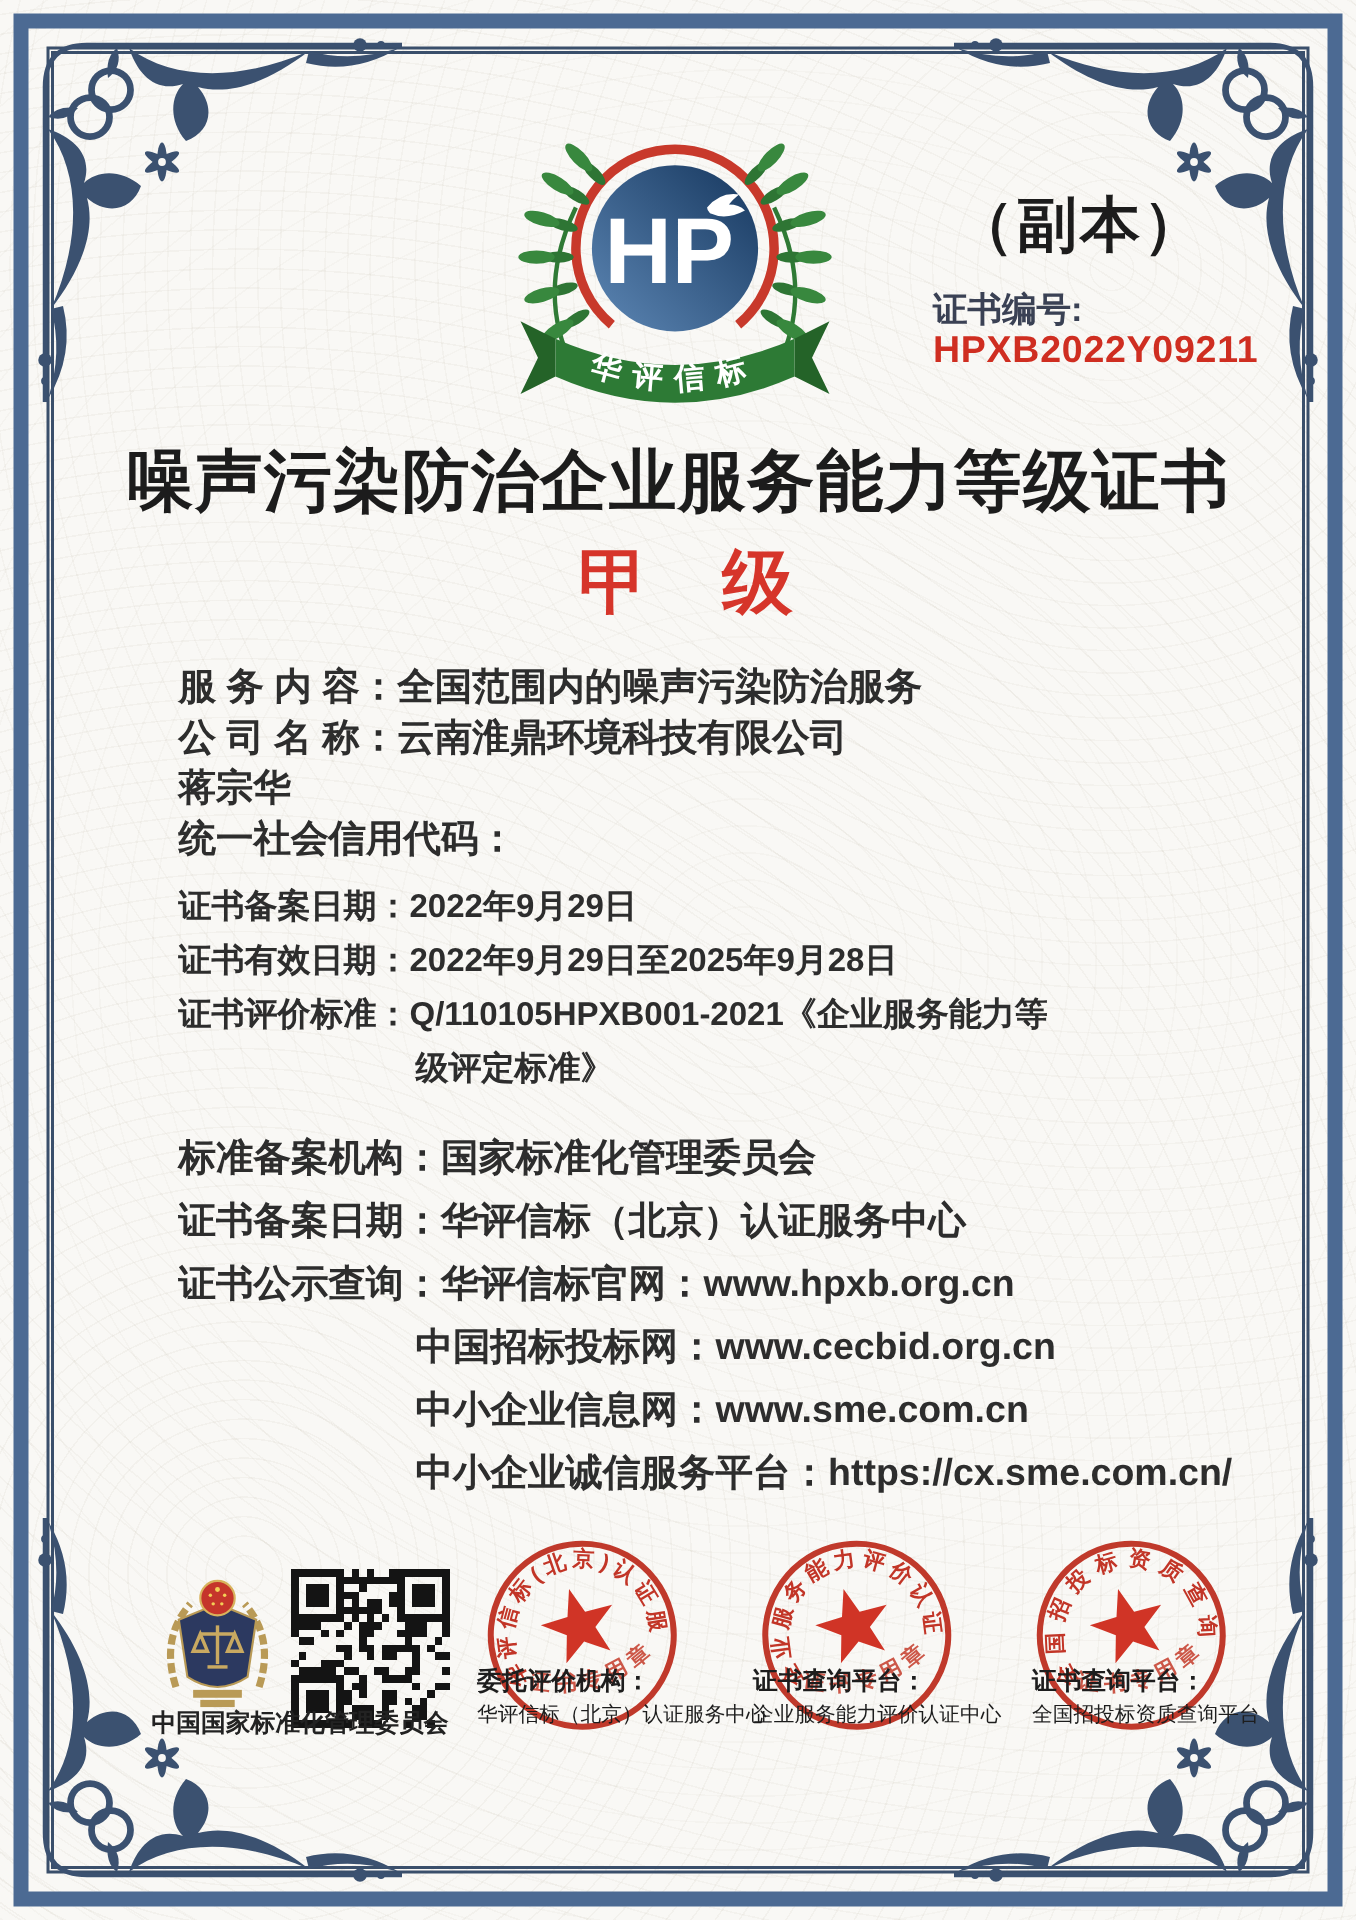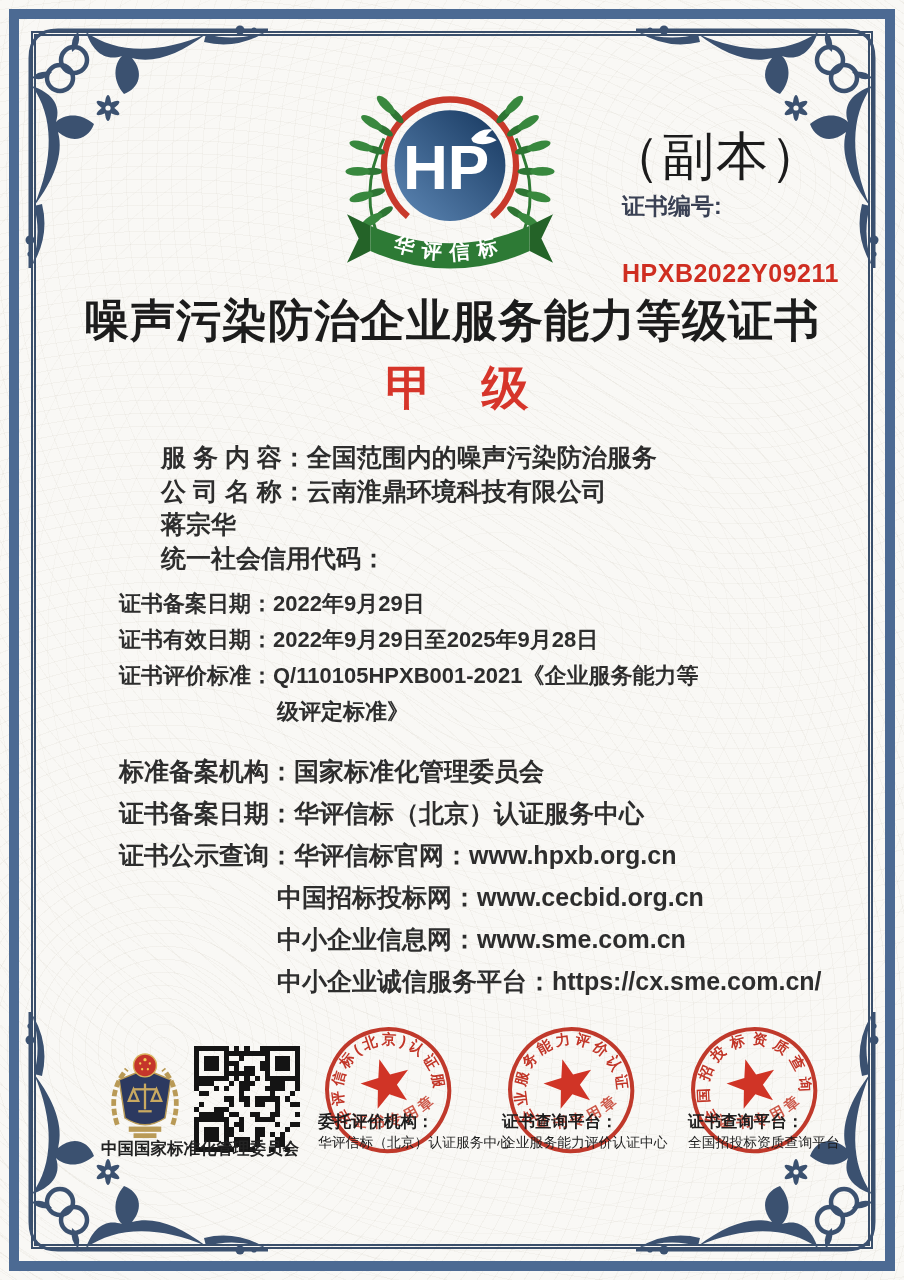--- a/index.html
+++ b/index.html
@@ -20,32 +20,32 @@
   .border-outer{position:absolute;inset:9px;border:10px solid #4c6a93;}
   .border-inner{position:absolute;inset:31px;border:5px double #3a4f6b;}
   .corner{position:absolute;width:250px;height:250px;color:#3b5170;z-index:2;}
   .corner svg{width:100%;height:100%;display:block;}
   .corner.tl{left:20px;top:20px;}
   .corner.tr{right:20px;top:20px;transform:scaleX(-1);}
   .corner.bl{left:20px;bottom:20px;transform:scaleY(-1);}
   .corner.br{right:20px;bottom:20px;transform:scale(-1,-1);}
   
   .logo{position:absolute;left:336px;top:82px;width:228px;height:206px;}
-  .copy-label{position:absolute;left:608px;top:122px;font-size:52px;font-weight:400;color:#1c1c1c;letter-spacing:2px;}
+  .copy-label{position:absolute;left:636px;top:122px;font-size:40px;font-weight:700;color:#1c1c1c;letter-spacing:2px;}
   .certno-label{position:absolute;left:622px;top:191px;font-size:23px;font-weight:700;color:#3a4154;}
-  .certno{position:absolute;left:622px;top:219px;font-size:25px;font-weight:700;color:#cf2e21;letter-spacing:.5px;margin-top:40px;}
+  .certno{position:absolute;left:622px;top:219px;font-size:25px;font-weight:700;color:#cf2e21;letter-spacing:.5px;}
   .title{position:absolute;left:0;top:291px;width:100%;text-align:center;
          font-size:45px;font-weight:800;color:#1c1c1c;letter-spacing:1px;}
   .grade{position:absolute;left:14px;top:357px;width:100%;text-align:center;
          font-size:47px;font-weight:800;color:#d6352a;letter-spacing:18px;}
   
   .sec{position:absolute;left:119px;color:#2d2d2d;font-weight:600;}
   .sec .row{white-space:pre;display:flex;}
   .sec1{top:441px;font-size:25px;}
-  .sec1 .row{height:33.5px;margin-left:42px;}
+  .sec1 .row{height:33.5px;}
   .sec2{top:586px;font-size:22px;}
   .sec2 .row{height:36px;align-items:center;}
   .sec3{top:750px;font-size:25px;}
   .sec3 .row{height:42px;align-items:center;}
   .row.cont{padding-left:158px;}
   
   .emblem{position:absolute;left:102px;top:1050px;width:86px;height:92px;}
   .qr{position:absolute;left:194px;top:1046px;width:106px;height:106px;}
   .qr svg{width:100%;height:100%;display:block;shape-rendering:crispEdges;}
   .emblem-caption{position:absolute;left:88px;top:1138px;width:224px;text-align:center;

